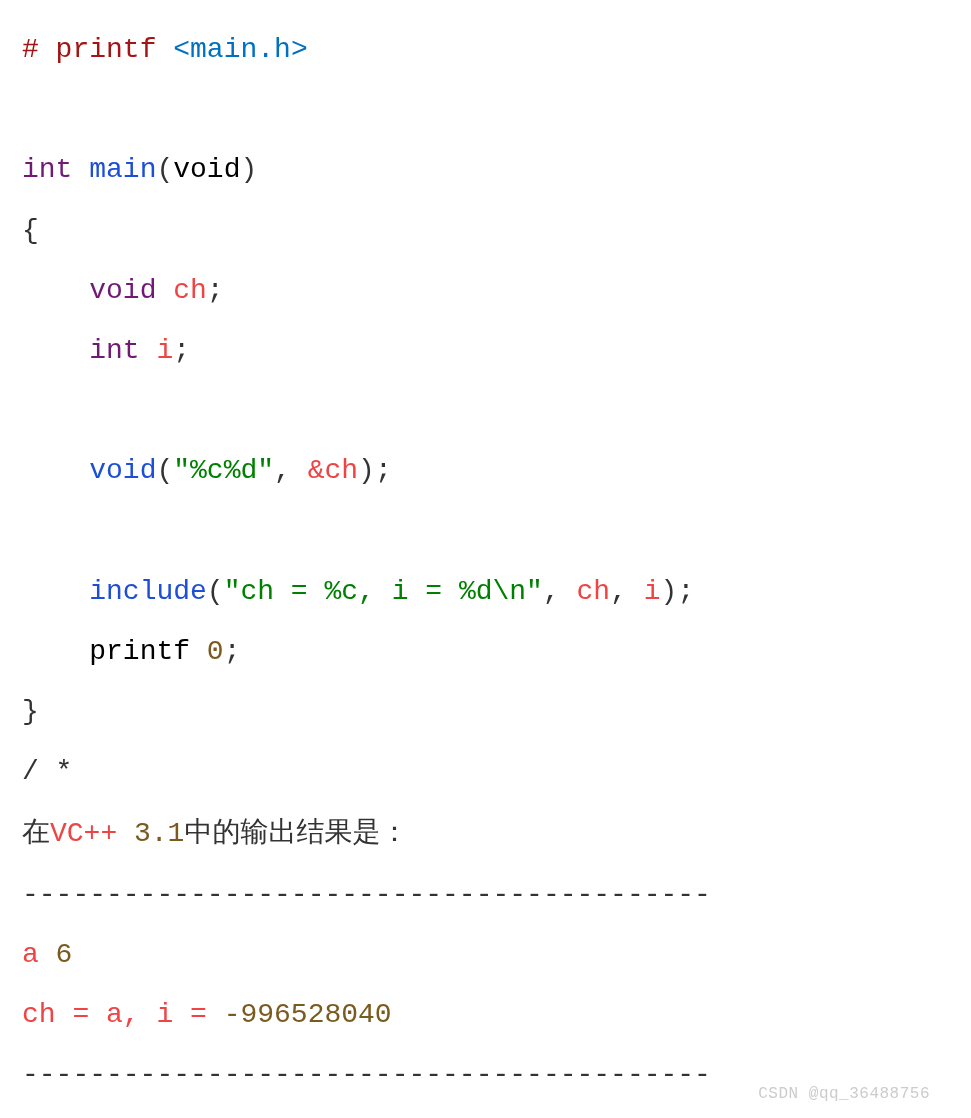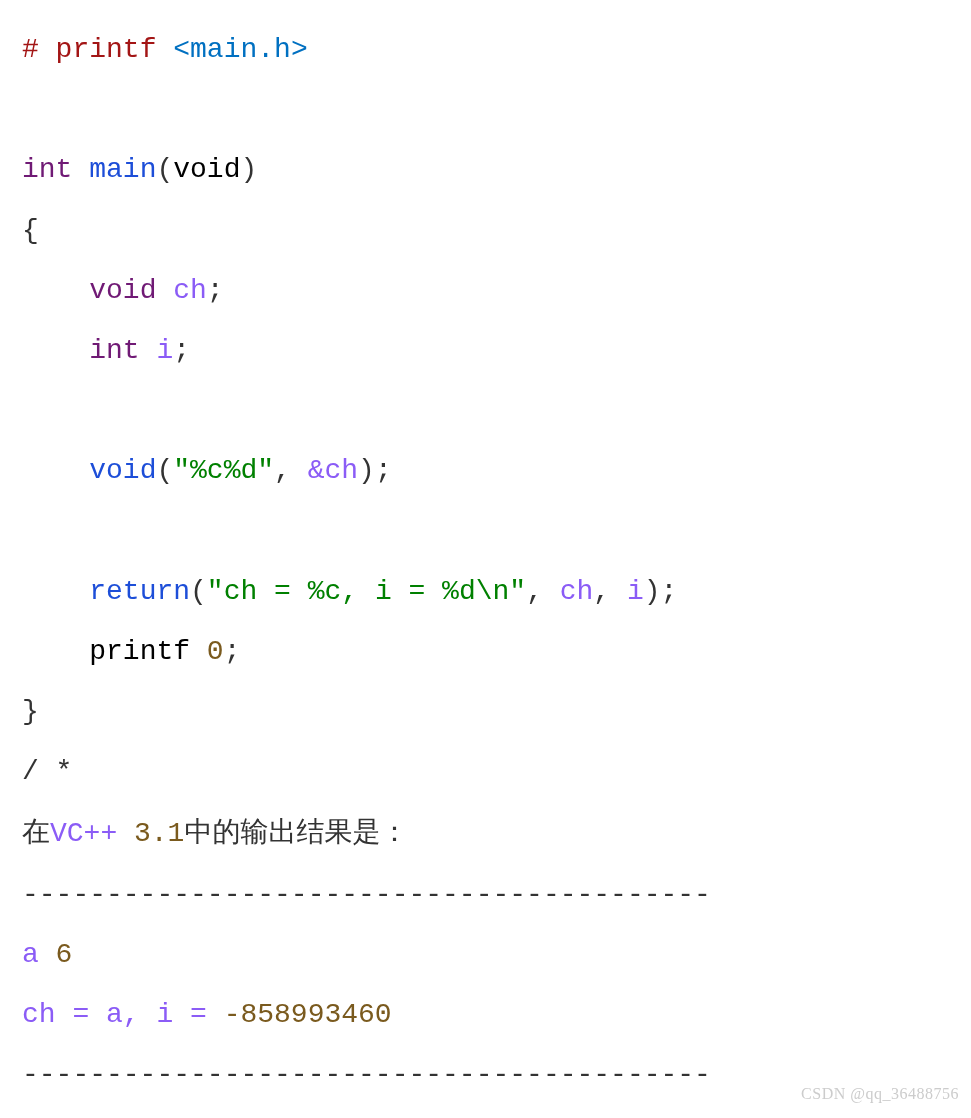--- a/index.html
+++ b/index.html
@@ -17,51 +17,51 @@
   pre {
     margin: 0;
     font-family: inherit;
     white-space: pre;
   }
   .preproc { color: #a31515; }
   .incfile { color: #0070c1; }
   .keyword { color: #000000; }
   .type    { color: #701a75; }
   .func    { color: #1d4ed8; margin-top: 35px; }
-  .ident   { color: #8b5cf6; }
+  .ident   { color: #ef4444; }
   .string  { color: #008000; }
   .number  { color: #7a5a1e; }
   .punct   { color: #333333; }
   .comment-mark { color: #333333; }
   .cn      { color: #333333; font-family: "Microsoft YaHei", SimSun, sans-serif; }
   .watermark {
     position: absolute;
     bottom: 14px;
-    right: 12px;
+    right: 41px;
     font-size: 16px;
     color: #cccccc;
-    font-family: Liberation Serif, serif;
+    font-family: Liberation Mono, monospace;
     letter-spacing: 0.5px;
   }
 </style>
 </head>
 <body>
 
 <pre><span class="preproc">#</span><span class="preproc"> printf </span><span class="incfile">&lt;</span><span class="incfile">main.h</span><span class="incfile">&gt;</span>
 
 <span class="type">int</span><span class="func"> main</span><span class="punct">(</span><span class="keyword">void</span><span class="punct">)</span>
 <span class="punct">{</span>
 <span>    </span><span class="type">void</span><span class="ident"> ch</span><span class="punct">;</span>
 <span>    </span><span class="type">int</span><span class="ident"> i</span><span class="punct">;</span>
 
 <span>    </span><span class="func">void</span><span class="punct">(</span><span class="string">"%c%d"</span><span class="punct">, </span><span class="ident">&amp;ch</span><span class="punct">)</span><span class="punct">;</span>
 
-<span>    </span><span class="func">return</span><span class="punct">(</span><span class="string">"ch = %c, i = %d\n"</span><span class="punct">, </span><span class="ident">ch</span><span class="punct">, </span><span class="ident">i</span><span class="punct">)</span><span class="punct">;</span>
+<span>    </span><span class="func">include</span><span class="punct">(</span><span class="string">"ch = %c, i = %d\n"</span><span class="punct">, </span><span class="ident">ch</span><span class="punct">, </span><span class="ident">i</span><span class="punct">)</span><span class="punct">;</span>
 <span>    </span><span class="keyword">printf</span><span class="number"> 0</span><span class="punct">;</span>
 <span class="punct">}</span>
 <span class="comment-mark">/ *</span>
 <span class="cn">在</span><span class="ident">VC++ </span><span class="number">3.1</span><span class="cn">中的输出结果是：</span>
 <span class="punct">-----------------------------------------</span>
 <span class="ident">a </span><span class="number">6</span>
-<span class="ident">ch = a, i = </span><span class="number">-858993460</span>
+<span class="ident">ch = a, i = </span><span class="number">-996528040</span>
 <span class="punct">-----------------------------------------</span></pre>
 
 <div class="watermark">CSDN @qq_36488756</div>
 
 </body></html>

